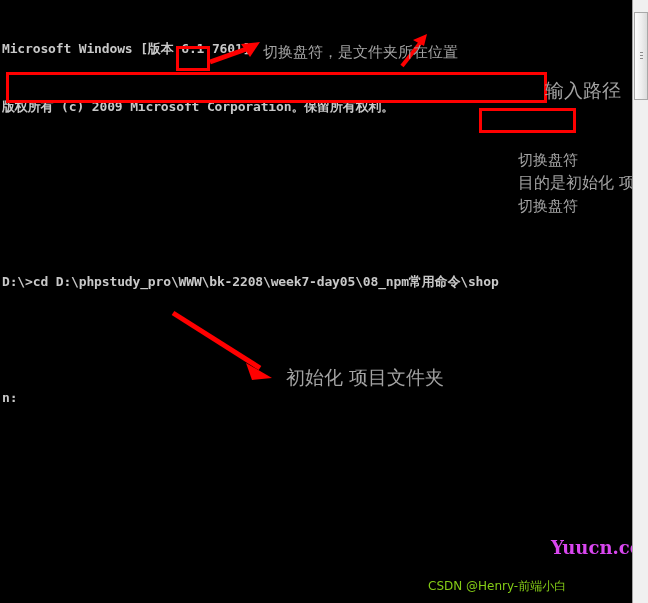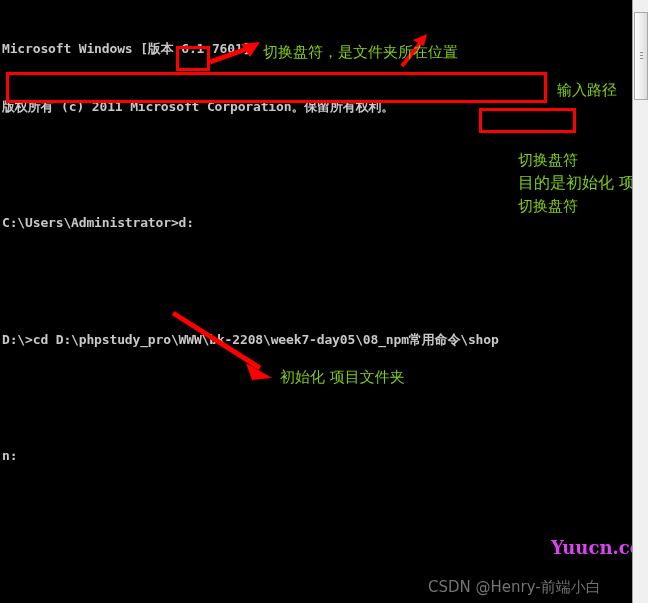--- a/index.html
+++ b/index.html
@@ -71,21 +71,21 @@
         transparent 1px, transparent 3px,
         #8a8a8a 3px, #8a8a8a 4px,
         transparent 4px, transparent 6px,
         #8a8a8a 6px, #8a8a8a 7px,
         transparent 7px);
   }
 
   
   .anno {
     position: absolute;
-    color: #84cc16;
+    color: #a3a3a3;
     font-family: "DejaVu Sans", "Liberation Sans", sans-serif;
     font-size: 15px;
     line-height: 22px;
     white-space: pre;
   }
   .redbox {
     position: absolute;
     border: 3px solid #ff0000;
     box-sizing: border-box;
     background: transparent;
@@ -100,36 +100,35 @@
     position: absolute;
     color: #d946ef;
     font-family: "DejaVu Serif", "Liberation Serif", serif;
     font-size: 18px;
     font-weight: bold;
     white-space: pre;
     margin-left: 11px;
   }
   #csdn-watermark {
     position: absolute;
-    color: #737373;
+    color: #84cc16;
     font-family: "DejaVu Sans", "Liberation Sans", sans-serif;
-    font-size: 15px;
+    font-size: 12px;
     white-space: pre;
   }
 </style>
 </head>
 <body>
 
 <div id="screen">
 
   <div id="console">
     <div class="cline">Microsoft Windows [版本 6.1.7601]</div>
-    <div class="cline">版权所有 (c) 2011 Microsoft Corporation。保留所有权利。</div>
+    <div class="cline">版权所有 (c) 2009 Microsoft Corporation。保留所有权利。</div>
     <div class="cline"></div>
-    <div class="cline">C:\Users\Administrator&gt;d:</div>
     <div class="cline"></div>
     <div class="cline">D:\&gt;cd D:\phpstudy_pro\WWW\bk-2208\week7-day05\08_npm常用命令\shop</div>
     <div class="cline"></div>
     <div class="cline">n:</div>
     
     
     
     
     
     
@@ -161,27 +160,27 @@
     <path d="M31 2 L17 8 L28 14 Z" fill="#ff0000"></path>
   </svg>
 
   <svg class="arrow-svg" style="left:168px; top:308px;" width="120" height="78" viewBox="0 0 120 78">
     <path d="M5 5 L92 60" stroke="#ff0000" stroke-width="5" fill="none"></path>
     <path d="M104 70 L78 55 L84 72 Z" fill="#ff0000"></path>
   </svg>
 
   <div class="anno" style="left:263px; top:41px; font-size:15px;">切换盘符，是文件夹所在位置</div>
 
-  <div class="anno" style="left:557px; top:79px; font-size:15px;">输入路径</div>
+  <div class="anno" style="left:545px; top:79px; font-size:19px;">输入路径</div>
 
   <div class="anno" style="left:518px; top:149px; font-size:15px;">切换盘符</div>
   <div class="anno" style="left:518px; top:172px; font-size:16px;">目的是初始化 项</div>
   <div class="anno" style="left:518px; top:195px; font-size:15px;">切换盘符</div>
 
-  <div class="anno" style="left:280px; top:366px; font-size:15px;">初始化 项目文件夹</div>
+  <div class="anno" style="left:286px; top:366px; font-size:19px;">初始化 项目文件夹</div>
 
   <div id="brand-watermark" style="left:540px; top:537px;">Yuucn.com</div>
 
   <div id="csdn-watermark" style="left:428px; top:578px;">CSDN @Henry-前端小白</div>
 
   <div id="scrollbar-track">
     <div id="scrollbar-thumb">
       <div class="grip"></div>
     </div>
   </div>

